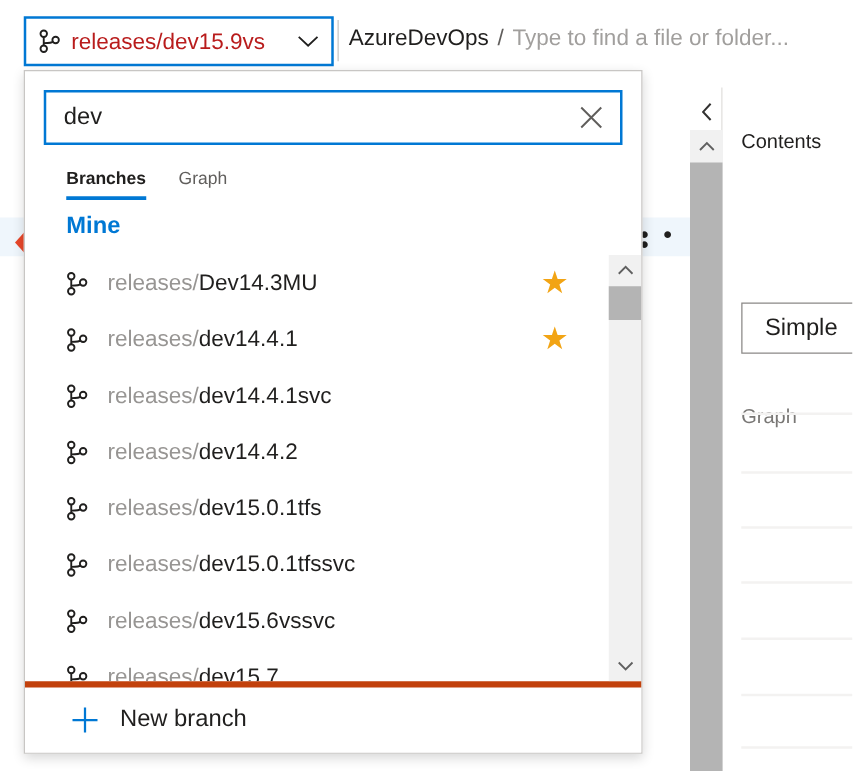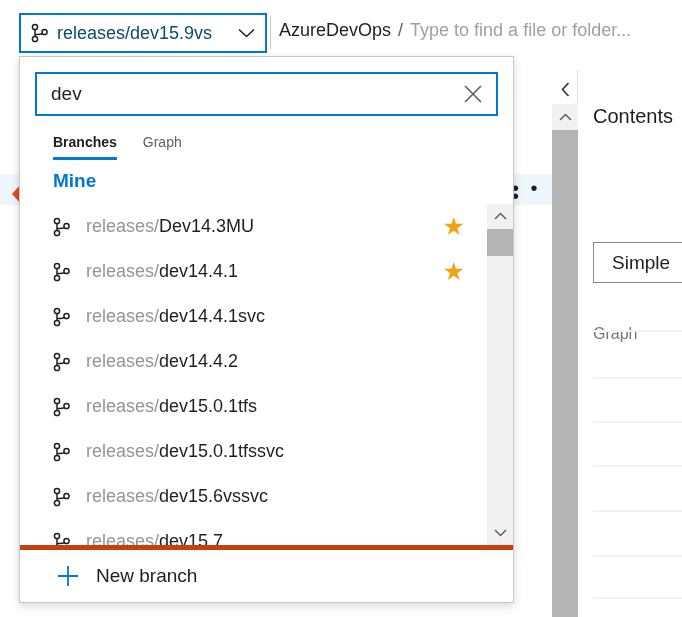--- a/index.html
+++ b/index.html
@@ -99,21 +99,21 @@
   .contents-pane {
     position: absolute;
     left: 579px; top: 70px;
     width: 103px; height: 547px;
     background: #ffffff;
     overflow: hidden;
   }
   .contents-title {
     position: absolute;
     left: 14px; top: 35px;
-    font-size: 20px;
+    font-size: 16px;
     color: #201f1e;
     white-space: nowrap;
   }
   .simple-button {
     position: absolute;
     left: 14px; top: 172px;
     height: 41px;
     min-width: 92px;
     box-sizing: border-box;
     border: 1px solid #8a8886;
@@ -157,21 +157,21 @@
     border: 2px solid #0078d4;
     background: #ffffff;
     display: flex;
     align-items: center;
     padding: 0 10px;
     cursor: pointer;
   }
   .branch-picker .branch-glyph { margin-right: 8px; }
   .branch-picker-label {
     font-size: 18px;
-    color: #0c4a6e;
+    color: #b91c1c;
     white-space: nowrap;
     flex: 1;
   }
   .chev-down {
     color: #201f1e;
     font-size: 13px;
     margin-left: 6px;
   }
 
   .breadcrumb {
@@ -266,21 +266,21 @@
   .branch-list {
     position: absolute;
     left: 0; top: 44px; right: 26px; bottom: 0;
     overflow: hidden;
   }
   .branch-row {
     height: 45px;
     display: flex;
     align-items: center;
     padding-left: 33px;
-    padding-right: 8px;
+    padding-right: 18px;
     cursor: pointer;
     box-sizing: border-box;
   }
   .branch-row .branch-glyph { margin-right: 15px; flex: none; }
   .branch-name {
     font-size: 18px;
     white-space: nowrap;
     flex: 1;
   }
   .branch-name .prefix { color: #979593; }

